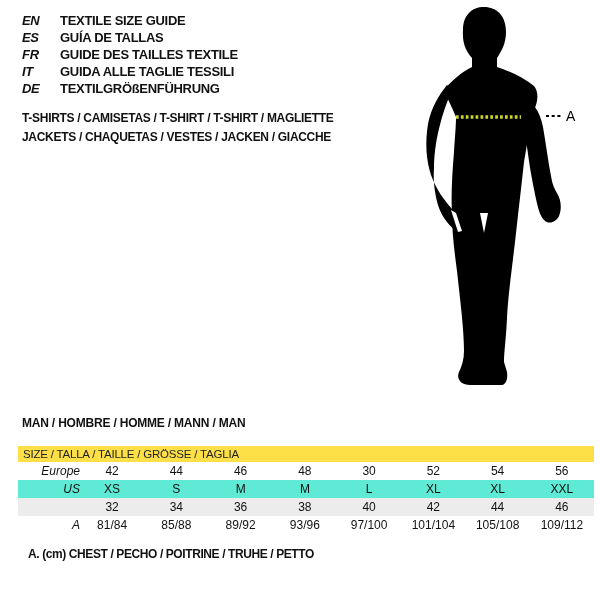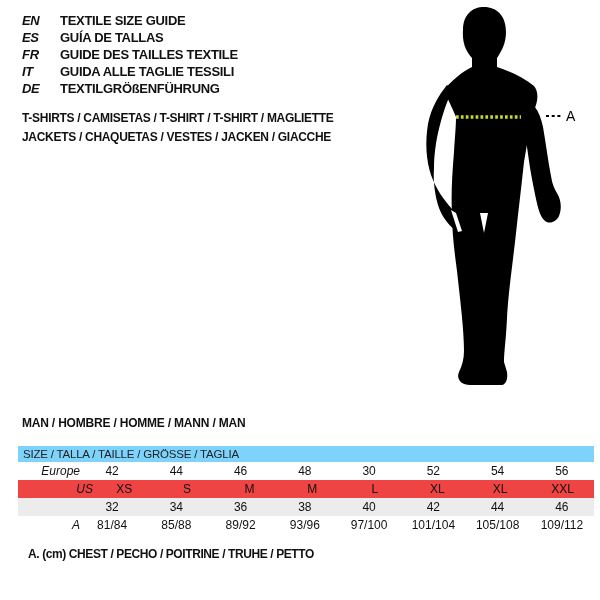--- a/index.html
+++ b/index.html
@@ -109,34 +109,34 @@
       <line x1="456" y1="117" x2="521" y2="117" stroke-width="3.4" stroke-dasharray="2.7,2.2" stroke="#ccd628"></line>
 
       <line x1="546" y1="116" x2="562" y2="116" stroke="#000000" stroke-width="2" stroke-dasharray="3,2.7"></line>
       <text x="566" y="121" font-size="14" fill="#000000" font-family="Liberation Sans, sans-serif">A</text>
     </svg>
   </div>
 
   <div class="section-title">MAN / HOMBRE / HOMME / MANN / MAN</div>
 
   <div class="size-table">
-    <div class="st-header" style="background: #7dd3fc;">SIZE / TALLA / TAILLE / GRÖSSE / TAGLIA</div>
+    <div class="st-header" style="background: #fde047;">SIZE / TALLA / TAILLE / GRÖSSE / TAGLIA</div>
     <div>
         <div class="st-row" style="background: rgb(255, 255, 255);">
           <div class="st-label">Europe</div>
           <div class="st-cell">42</div>
           <div class="st-cell">44</div>
           <div class="st-cell">46</div>
           <div class="st-cell">48</div>
           <div class="st-cell">30</div>
           <div class="st-cell">52</div>
           <div class="st-cell">54</div>
           <div class="st-cell">56</div>
         </div>
-        <div class="st-row" style="background: #ef4444; padding-left: 13px;">
+        <div class="st-row" style="background: #5eead4;">
           <div class="st-label">US</div>
           <div class="st-cell">XS</div>
           <div class="st-cell">S</div>
           <div class="st-cell">M</div>
           <div class="st-cell">M</div>
           <div class="st-cell">L</div>
           <div class="st-cell">XL</div>
           <div class="st-cell">XL</div>
           <div class="st-cell">XXL</div>
         </div>

